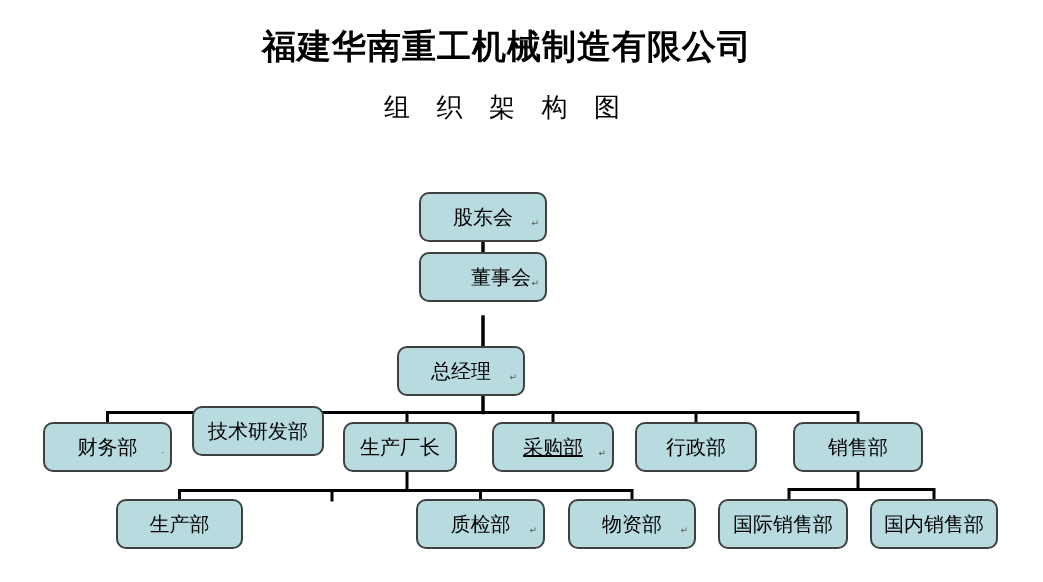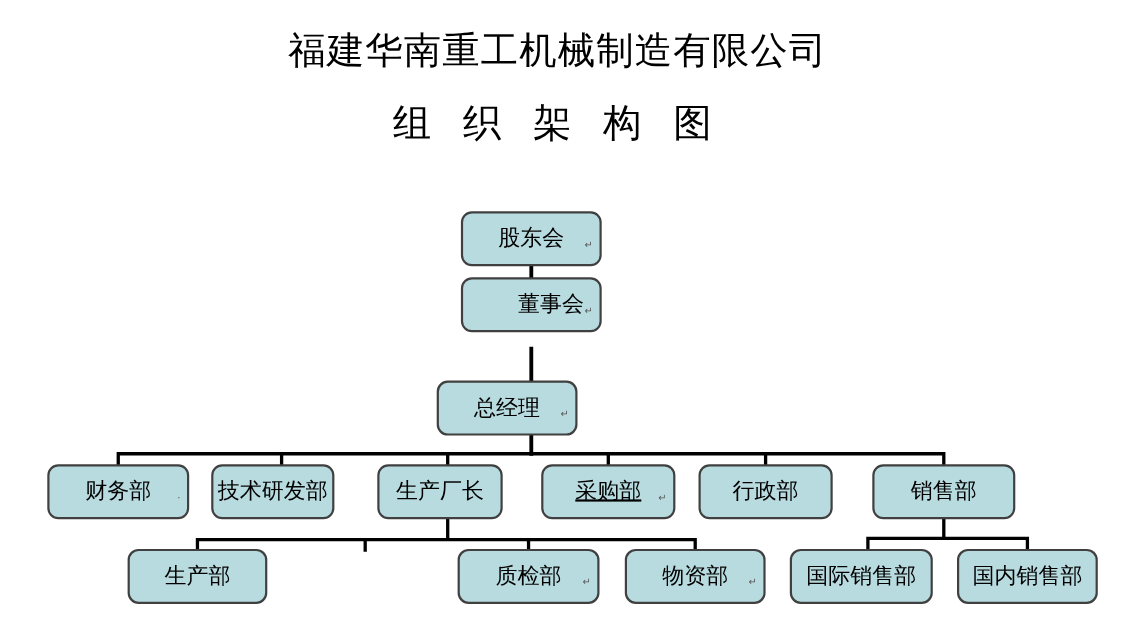--- a/index.html
+++ b/index.html
@@ -16,30 +16,30 @@
     position: absolute;
     left: 0;
     top: 0;
     width: 1014px;
     text-align: center;
   }
   .title-main {
     margin: 0;
     padding-top: 28px;
     font-size: 34px;
-    font-weight: normal;
+    font-weight: bold;
     line-height: 1.1;
     letter-spacing: 1px;
     color: #000000;
     text-align: center;
   }
   .title-sub {
     margin: 0;
     padding-top: 29px;
-    font-size: 35px;
+    font-size: 26px;
     font-weight: normal;
     line-height: 1.1;
     letter-spacing: 10px;
     color: #000000;
   }
   .connectors {
     position: absolute;
     left: 0;
     top: 0;
     width: 1043px;
@@ -66,21 +66,21 @@
     font-size: 9px;
     line-height: 1;
     color: #555555;
     font-family: "DejaVu Sans", sans-serif;
   }
   
   #n0  { left: 419px; top: 192px; width: 128px; height: 50px; }
   #n1  { left: 419px; top: 252px; width: 128px; height: 50px; padding-left: 36px; }
   #n2  { left: 397px; top: 346px; width: 128px; height: 50px; }
   #n3  { left:  43px; top: 422px; width: 129px; height: 50px; }
-  #n4  { left: 192px; top: 422px; width: 112px; height: 50px; }
+  #n4  { left: 192px; top: 406px; width: 132px; height: 50px; }
   #n5  { left: 343px; top: 422px; width: 114px; height: 50px; }
   #n6  { left: 492px; top: 422px; width: 122px; height: 50px; text-decoration: underline; }
   #n7  { left: 635px; top: 422px; width: 122px; height: 50px; }
   #n8  { left: 793px; top: 422px; width: 130px; height: 50px; }
   #n9  { left: 116px; top: 499px; width: 127px; height: 50px; }
   #n10 { left: 268px; top: 499px; width: 128px; height: 50px; }
   #n11 { left: 416px; top: 499px; width: 129px; height: 50px; }
   #n12 { left: 568px; top: 499px; width: 128px; height: 50px; }
   #n13 { left: 718px; top: 499px; width: 130px; height: 50px; }
   #n14 { left: 870px; top: 499px; width: 128px; height: 50px; }

